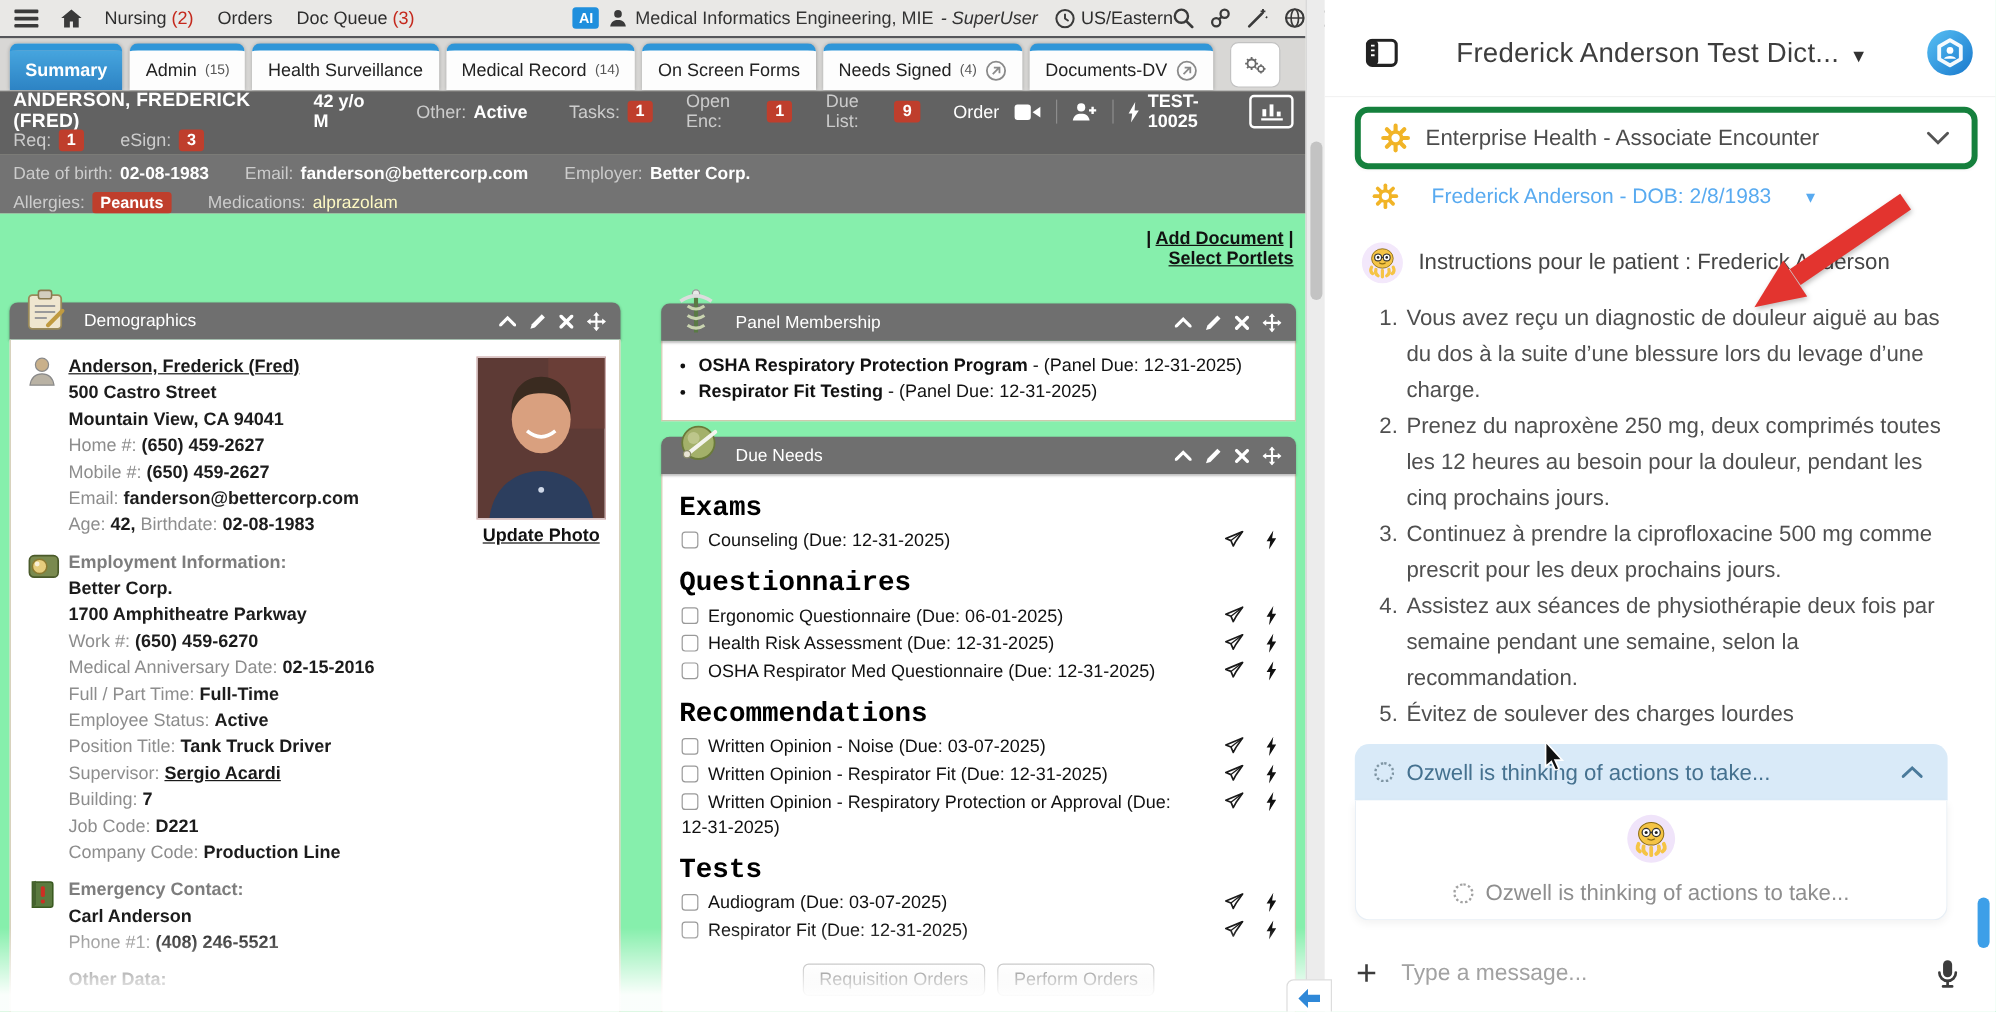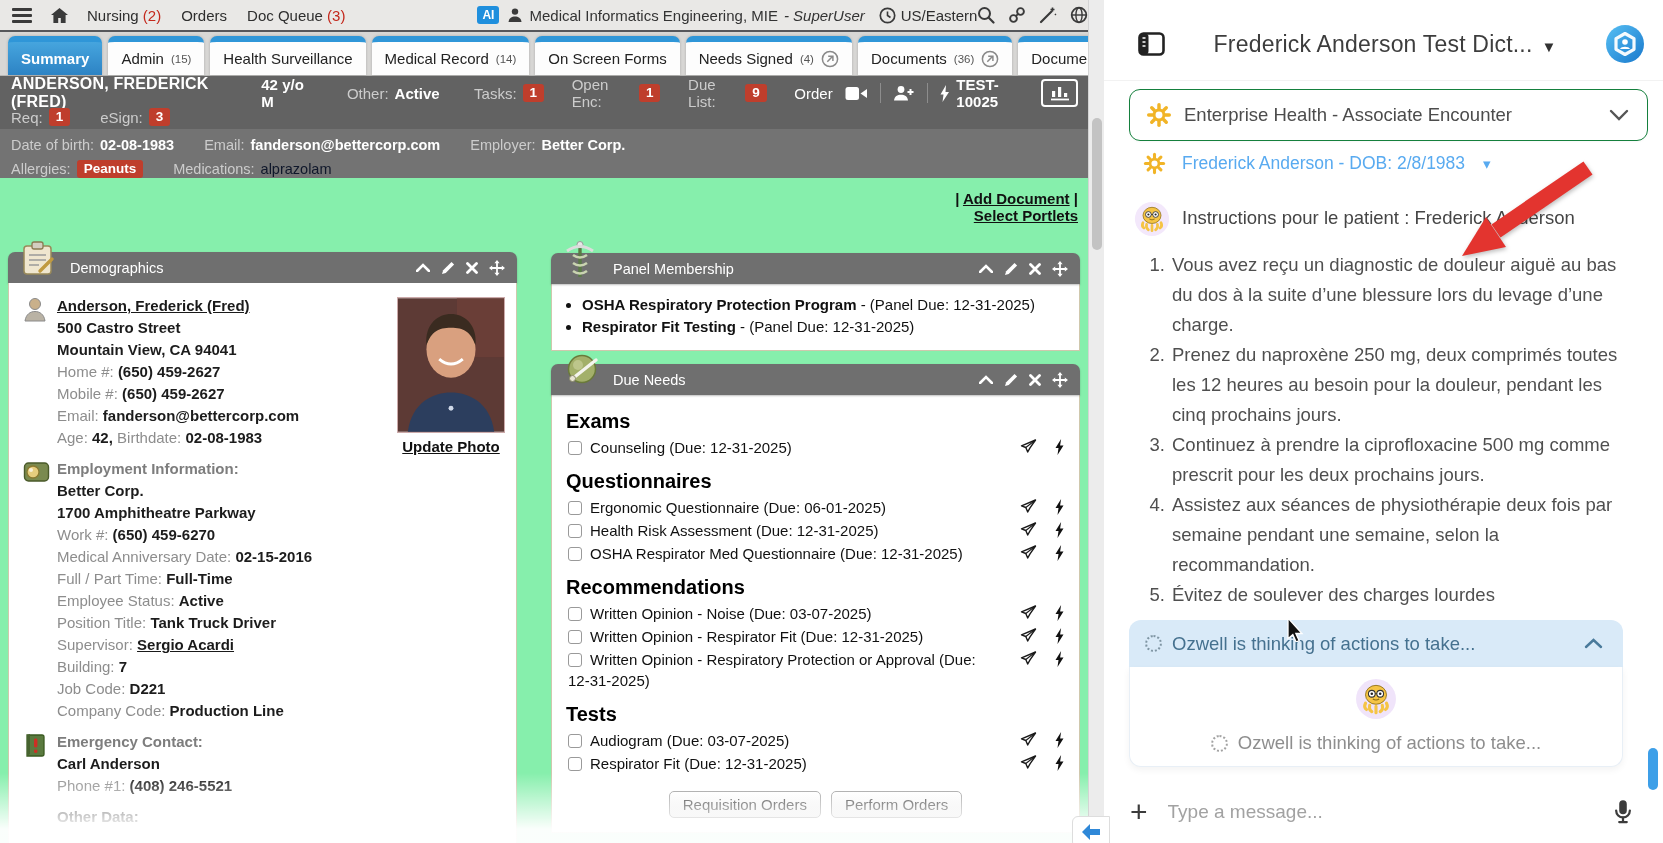--- a/index.html
+++ b/index.html
@@ -46,21 +46,21 @@
     font-size:14.5px; padding:4px 10px 0 11px; }
   .prow { display:flex; align-items:center; height:24px; gap:6px; }
   .plabel { color:#cccccc; }
   .pval { font-weight:bold; color:#fff; }
   .badge { background:#bf3e2c; color:#fff; font-weight:bold; border-radius:3px; padding:0px 7px;
     font-size:13.5px; line-height:18px; }
   .pname { font-weight:bold; font-size:16px; letter-spacing:.2px; }
   .psep { width:1px; height:20px; background:#8d8d8d; margin:0 6px; }
   .chartbtn { margin-left:6px; width:42px; height:28px; border:2px solid #fff; border-radius:4px;
     background:transparent; display:flex; align-items:center; justify-content:center; cursor:pointer; }
-  .ally { color:#0f172a; }
+  .ally { color:#fef9c3; }
   .gap18 { width:18px; } .gap26 { width:26px; }
 
   
   .content { position:absolute; left:0; top:178px; width:100%; height:665px; background:#86efac; }
   .doc-links { position:absolute; right:10px; top:12px; text-align:right; font-size:15px; font-weight:bold; color:#111; }
   .doc-links a { color:#111; text-decoration:underline; cursor:pointer; }
   .doc-links .bar { text-decoration:none; }
 
   .portlet { position:absolute; }
   .p-head { height:31px; background:#6f6f6f; border-radius:7px 7px 0 0; color:#fff; display:flex;
@@ -84,21 +84,21 @@
   .photo-wrap a { display:inline-block; margin-top:3px; font-size:15px; font-weight:bold; color:#111;
     text-decoration:underline; cursor:pointer; }
 
   .pm { left:551px; top:75px; width:529px; }
   .pm .p-body { padding:10px 10px 12px 14px; font-size:15px; }
   .pm ul { list-style:disc; margin-left:16px; line-height:22px; color:#111; }
   .pm .nm { font-weight:bold; }
 
   .due { left:551px; top:186px; width:529px; }
   .due .p-body { padding:4px 14px 14px 14px; font-size:15px; min-height:420px; }
-  .dl-sec h3 { font-size:20px; color:#000; margin:11px 0 3px 0; }
+  .dl-sec h3 { font-size:23px; color:#000; margin:11px 0 3px 0;font-family:Liberation Mono, monospace; }
   .dl-row { position:relative; padding:1px 74px 1px 2px; line-height:21px; color:#111; }
   .cb { display:inline-block; width:14px; height:14px; border:1.5px solid #9a9a9a; border-radius:3px;
     background:#fff; vertical-align:-2px; margin-right:8px; cursor:pointer; }
   .row-icons { position:absolute; right:0; top:3px; display:flex; gap:17px; }
   .row-icons span { cursor:pointer; display:inline-flex; }
   .dl-btns { display:flex; justify-content:center; gap:10px; margin-top:16px; }
   .dl-btns button { font-family:"Liberation Sans",sans-serif; font-size:15px; color:#111;
     padding:4px 13px; border:1px solid #8f8f8f; border-radius:5px;
     background:linear-gradient(#ffffff,#e6e6e6); cursor:pointer; }
 
@@ -115,25 +115,25 @@
     justify-content:center; cursor:pointer; z-index:8; }
 
   
   .chat { position:absolute; left:1104px; top:0; width:559px; height:843px; background:#fff;
     color:#4a4a4a; }
   .chat-header { display:flex; align-items:center; padding:24px 18px 16px 34px;
     border-bottom:1px solid #f2f2f2; }
   .chat-title-wrap { flex:1; text-align:center; }
   .chat-title { font-size:23px; color:#3d3d3d; font-weight:500; letter-spacing:.2px; }
   .caret { color:#333; font-size:15px; margin-left:9px; cursor:pointer; }
-  .enc-card { margin:8px 15px 0 25px; height:52px; border:1px solid #15803d; border-radius:11px;
+  .enc-card { margin:8px 15px 0 25px; height:52px; border:5px solid #15803d; border-radius:11px;
     display:flex; align-items:center; padding:0 18px 0 16px; gap:12px; cursor:pointer;
     box-shadow:0 1px 2px rgba(0,0,0,.03); }
   .enc-label { flex:1; font-size:18.5px; color:#4c4c4c; }
-  .pat-row { display:flex; align-items:center; gap:16px; margin:11px 0 0 39px; cursor:pointer; }
+  .pat-row { display:flex; align-items:center; gap:27px; margin:11px 0 0 39px; cursor:pointer; }
   .pat-link { font-size:17.5px; color:#58aaf0; }
   .pat-row .caret { color:#58aaf0; margin-left:2px; }
   .msg { display:flex; align-items:flex-start; gap:12px; margin:26px 20px 0 30px; }
   .avatar { border-radius:50%; overflow:hidden; flex:0 0 auto; }
   .msg-title { font-size:18.5px; color:#454545; padding-top:6px; }
   ol.instr { margin:13px 42px 0 0; padding-left:66px; font-size:18.5px; line-height:30px;
     color:#4f4f4f; }
   ol.instr li { padding-left:2px; }
 
   .think { margin:10px 40px 0 25px; width:494px; }
@@ -248,30 +248,20 @@
         <div class="tab">
           <span>Medical Record</span>
           <span class="cnt">(14)</span>
         </div>
         <div class="tab">
           <span>On Screen Forms</span>
         </div>
         <div class="tab">
           <span>Needs Signed</span>
           <span class="cnt">(4)</span>
-          <span class="icn">
-            <svg width="18" height="18" viewBox="0 0 18 18">
-              <circle cx="9" cy="9" r="7.6" fill="none" stroke="#8a8a8a" stroke-width="1.5"></circle>
-              <path d="M6.3 11.7L11.2 6.8M7.2 6.3h4.7V11" stroke="#8a8a8a" stroke-width="1.5" fill="none"></path>
-            </svg>
-          </span>
-        </div>
-        <div class="tab">
-          <span>Documents</span>
-          <span class="cnt">(36)</span>
           <span class="icn">
             <svg width="18" height="18" viewBox="0 0 18 18">
               <circle cx="9" cy="9" r="7.6" fill="none" stroke="#8a8a8a" stroke-width="1.5"></circle>
               <path d="M6.3 11.7L11.2 6.8M7.2 6.3h4.7V11" stroke="#8a8a8a" stroke-width="1.5" fill="none"></path>
             </svg>
           </span>
         </div>
         <div class="tab">
           <span>Documents-DV</span>
           <span class="icn">

